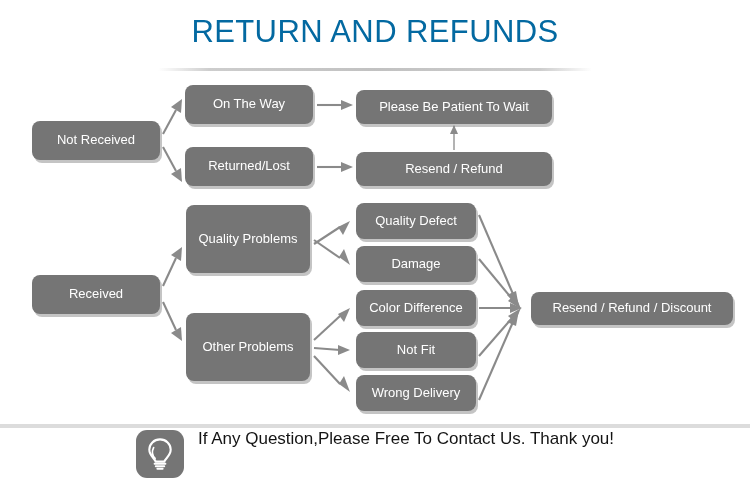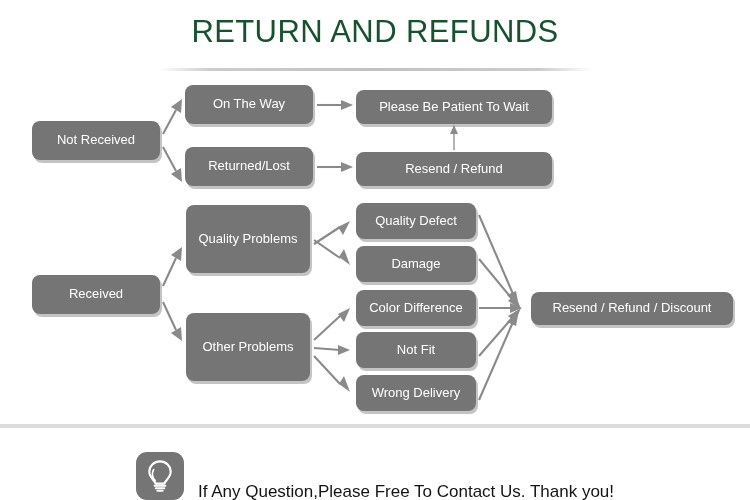--- a/index.html
+++ b/index.html
@@ -22,21 +22,21 @@
     top: 0; left: 0;
     width: 750px;
     height: 62px;
     display: flex;
     align-items: center;
     justify-content: center;
   }
   #page-title {
     font-size: 31px;
     font-weight: normal;
-    color: #14532d;
+    color: #0369a1;
     letter-spacing: 0.4px;
     margin: 16px;
     padding: 0;
     line-height: 1;
   }
   #title-divider {
     position: absolute;
     top: 68px;
     left: 158px;
     width: 434px;
@@ -94,21 +94,21 @@
     height: 4px;
     background: #dcdcdc;
   }
   #footer {
     position: absolute;
     top: 430px;
     left: 0;
     width: 750px;
     height: 70px;
     display: flex;
-    align-items: flex-end;
+    align-items: flex-start;
     justify-content: center;
   }
   #bulb-icon {
     width: 48px;
     height: 48px;
     border-radius: 11px;
     background: #757575;
     display: flex;
     align-items: center;
     justify-content: center;

